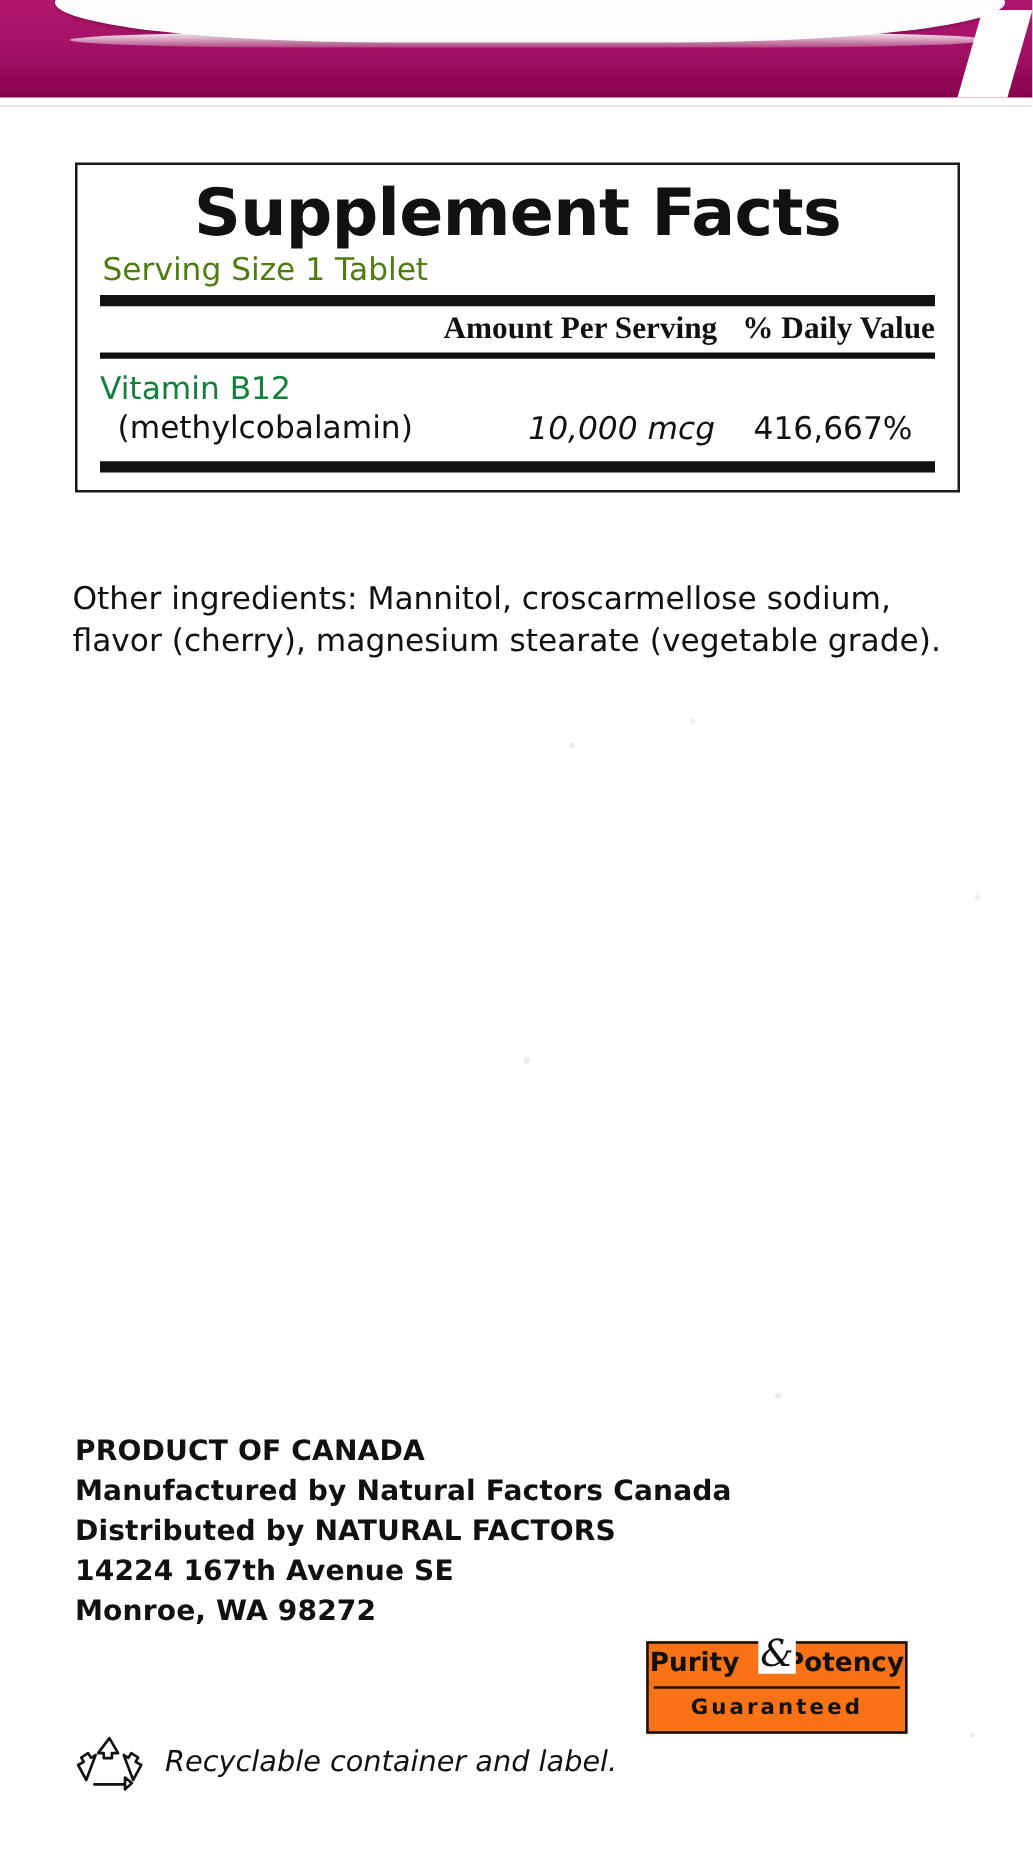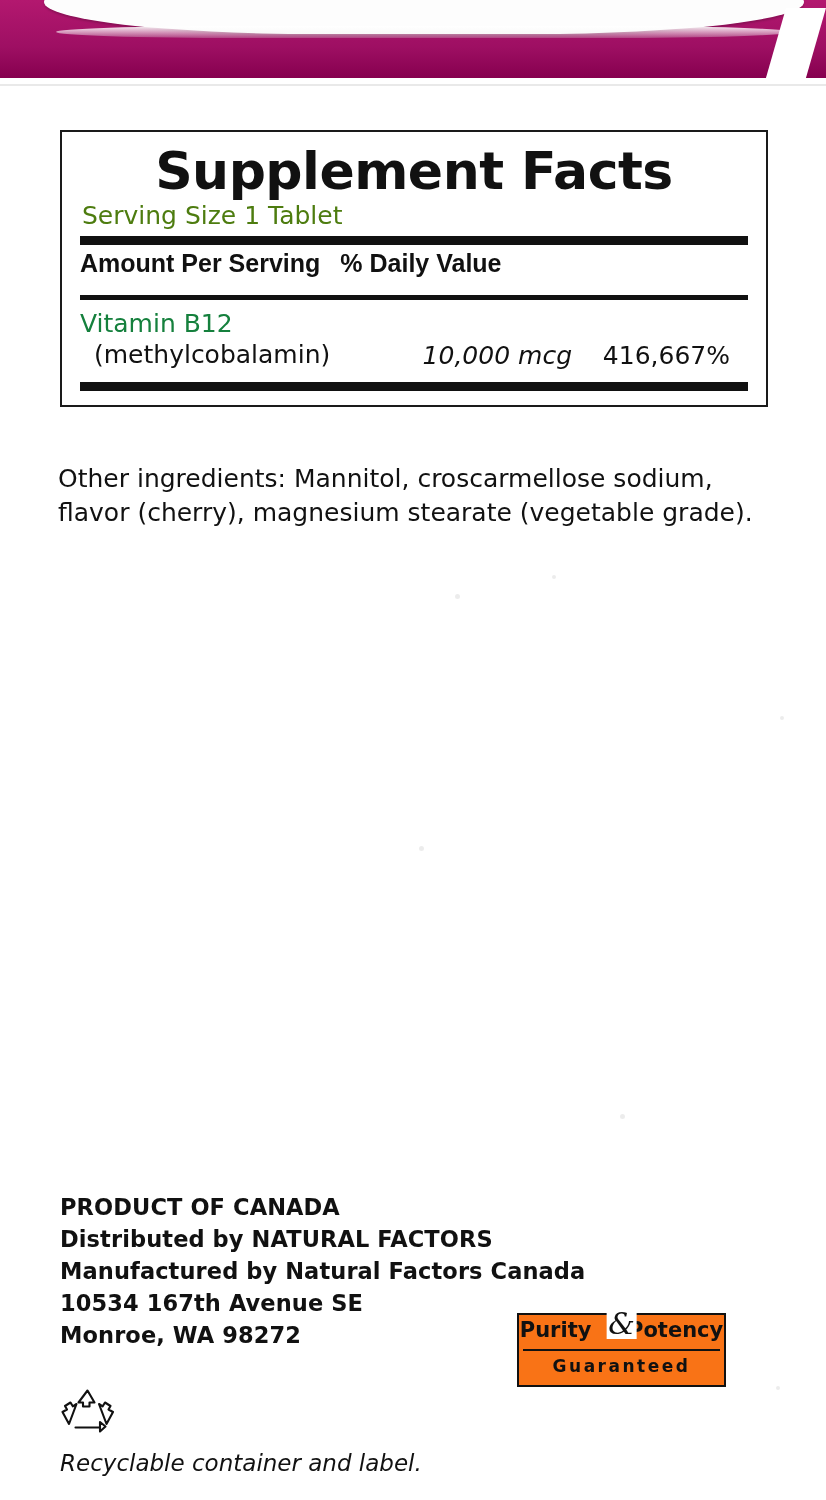--- a/index.html
+++ b/index.html
@@ -118,24 +118,24 @@
     background: #111;
     margin: 2px 0 0 0;
   }
   .rule-med {
     height: 5px;
     background: #111;
     margin: 0;
   }
   .sf-head-row {
     display: flex;
-    justify-content: flex-start;
+    justify-content: flex-end;
     align-items: baseline;
-    padding: 4px 0 17px 0;
-    font-family: Liberation Sans, sans-serif;
+    padding: 4px 0 5px 0;
+    font-family: Liberation Serif, serif;
   }
   .sf-head-row .h-amount {
     font-size: 25px;
     font-weight: bold;
     color: #111;
     white-space: nowrap;
   }
   .sf-head-row .h-dv {
     font-size: 25px;
     font-weight: bold;
@@ -186,21 +186,21 @@
     font-size: 25px;
     line-height: 1.36;
     color: #111;
     font-family: "DejaVu Sans", sans-serif;
   }
 
   
   .footer {
     position: absolute;
     left: 60px;
-    top: 1106px;
+    top: 1060px;
     width: 700px;
   }
   .addr {
     font-size: 22.5px;
     font-weight: bold;
     line-height: 1.42;
     color: #111;
     font-family: "DejaVu Sans", sans-serif;
     letter-spacing: 0.1px;
   }
@@ -261,23 +261,22 @@
     font-family: "DejaVu Sans", sans-serif;
     white-space: nowrap;
   }
 
   
   .recycle-row {
     position: absolute;
     left: 60px;
     top: 1300px;
     display: flex;
-    align-items: flex-start;
+    align-items: center;
     gap: 16px;
-    flex-direction: column;
   }
   .recycle-row .rec-label {
     font-size: 23px;
     font-style: italic;
     color: #111;
     font-family: "DejaVu Sans", sans-serif;
   }
   .recycle-icon {
     width: 56px;
     height: 48px;
@@ -329,23 +328,23 @@
 
     <div class="speck" style="left:455px; top:508px; width:5px; height:5px;"></div>
     <div class="speck" style="left:552px; top:489px; width:4px; height:4px;"></div>
     <div class="speck" style="left:780px; top:630px; width:4px; height:4px;"></div>
     <div class="speck" style="left:419px; top:760px; width:5px; height:5px;"></div>
     <div class="speck" style="left:620px; top:1028px; width:5px; height:5px;"></div>
     <div class="speck" style="left:776px; top:1300px; width:4px; height:4px;"></div>
 
     <div class="footer">
       <div class="addr first">PRODUCT OF CANADA</div>
+      <div class="addr">Manufactured by Natural Factors Canada</div>
       <div class="addr">Distributed by NATURAL FACTORS</div>
-      <div class="addr">Manufactured by Natural Factors Canada</div>
-      <div class="addr">10534 167th Avenue SE</div>
+      <div class="addr">14224 167th Avenue SE</div>
       <div class="addr">Monroe, WA 98272</div>
     </div>
 
     <div class="seal">
       <div class="line1">
         <span>Purity</span>
         <span style="display:inline-block;width:22px;"></span>
         <span>Potency</span>
       </div>
       <div class="amp">&amp;</div>

